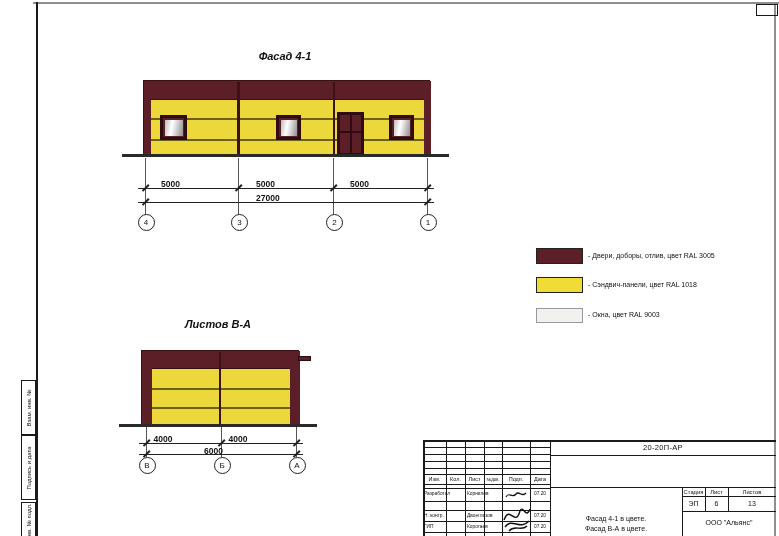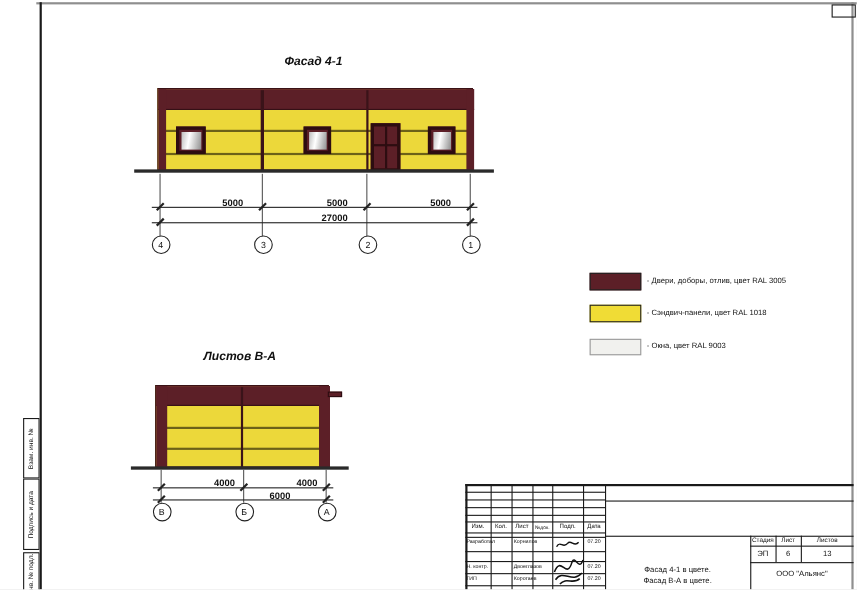--- a/index.html
+++ b/index.html
@@ -16,21 +16,21 @@
   .pline{position:absolute;background:#6c6118;height:1.5px;}
   .divline{position:absolute;background:#3a1319;width:2.5px;}
   .win{position:absolute;border:3px solid #2d0d11;box-sizing:border-box;background:#5c1f27;}
   .glass{position:absolute;left:1.5px;top:1.5px;right:1.5px;bottom:1.5px;
          background:linear-gradient(100deg,#bdbdbd 0%,#ffffff 38%,#8f8f8f 100%);}
   .ground{position:absolute;background:#2a2a2a;height:3px;}
   
   .ext{position:absolute;background:#555;width:1px;}
   .dim{position:absolute;background:#222;height:1px;}
   .tick{position:absolute;width:9px;height:1.5px;background:#222;transform:rotate(-45deg);}
-  .dimlab{position:absolute;width:60px;text-align:right;font-size:8.5px;font-weight:700;color:#111;}
+  .dimlab{position:absolute;width:60px;text-align:left;font-size:8.5px;font-weight:700;color:#111;}
   .axis{position:absolute;width:15px;height:15px;border:1px solid #222;border-radius:50%;
         background:#fff;font-size:8px;display:flex;align-items:center;justify-content:center;}
   .ftitle{position:absolute;font-size:11px;font-style:italic;font-weight:700;
           text-align:center;}
   
   .swatch{position:absolute;width:47px;height:16px;box-sizing:border-box;}
   .leglab{position:absolute;font-size:7px;color:#111;}
   
   #tb{position:absolute;left:423px;top:440px;width:353px;height:96px;font-size:7px;}
   #tb .v{position:absolute;width:1px;background:#1a1a1a;}
@@ -178,20 +178,21 @@
     <div class="h" style="left:0;top:92px;width:127px;"></div>
 
     <div class="h" style="left:127px;top:15px;width:226px;"></div>
     <div class="h" style="left:127px;top:47px;width:226px;"></div>
     <div class="v" style="left:259px;top:47px;height:49px;"></div>
     <div class="h" style="left:259px;top:56px;width:94px;"></div>
     <div class="h" style="left:259px;top:71px;width:94px;"></div>
     <div class="v" style="left:282px;top:47px;height:24px;"></div>
     <div class="v" style="left:305px;top:47px;height:24px;"></div>
 
+    <div class="s ctr" style="left:127px;top:3px;width:226px;font-size:7.5px;letter-spacing:.3px;">20-20П-АР</div>
 
     <div class="s ctr" style="left:0;top:36px;width:23px;font-size:5.5px;">Изм.</div>
     <div class="s ctr" style="left:23px;top:36px;width:19px;font-size:5.5px;">Кол.</div>
     <div class="s ctr" style="left:42px;top:36px;width:19px;font-size:5.5px;">Лист</div>
     <div class="s ctr" style="left:61px;top:37px;width:18px;font-size:4.5px;">№док.</div>
     <div class="s ctr" style="left:79px;top:36px;width:28px;font-size:5.5px;">Подп.</div>
     <div class="s ctr" style="left:107px;top:36px;width:20px;font-size:5.5px;">Дата</div>
 
     <div class="s" style="left:1px;top:51px;font-size:4.8px;">Разработал</div>
     <div class="s" style="left:44px;top:51px;font-size:4.8px;">Корнилов</div>

